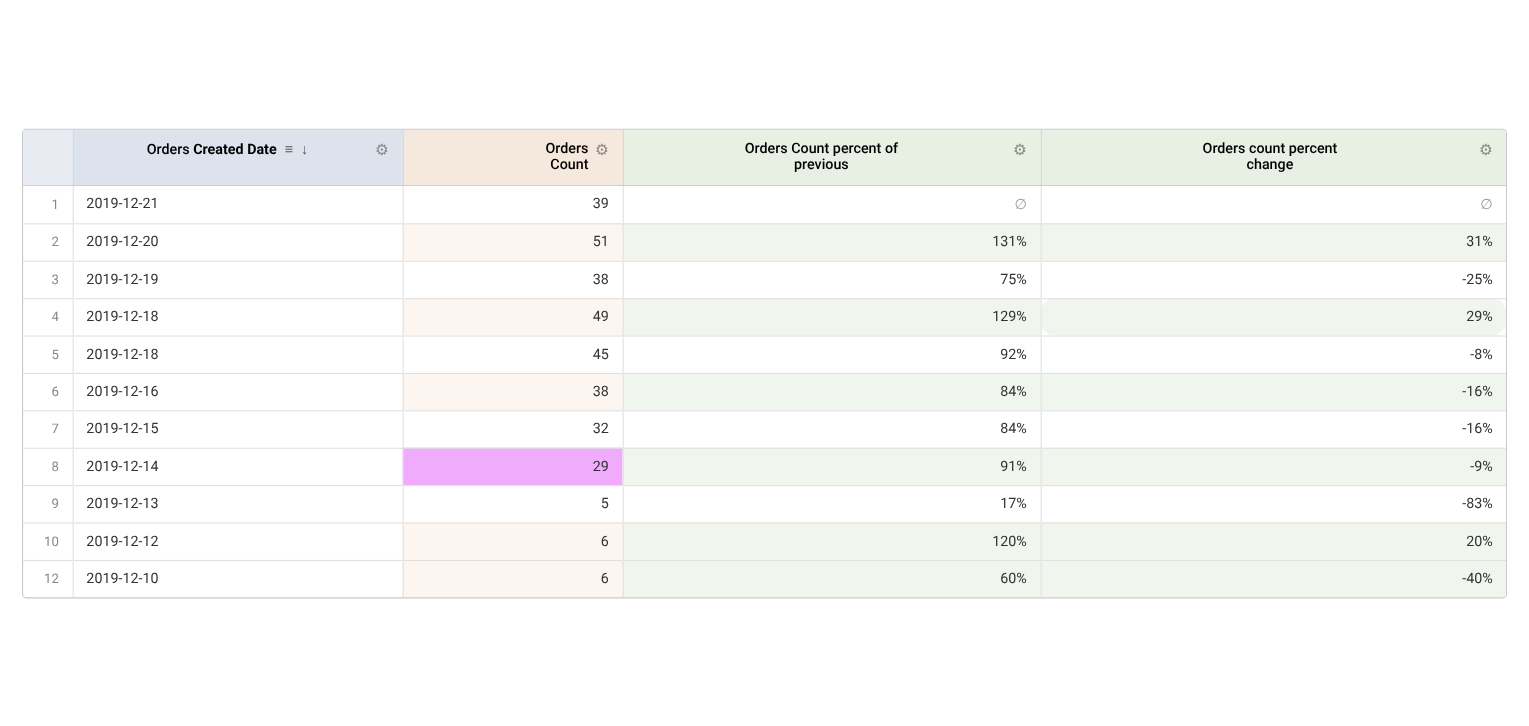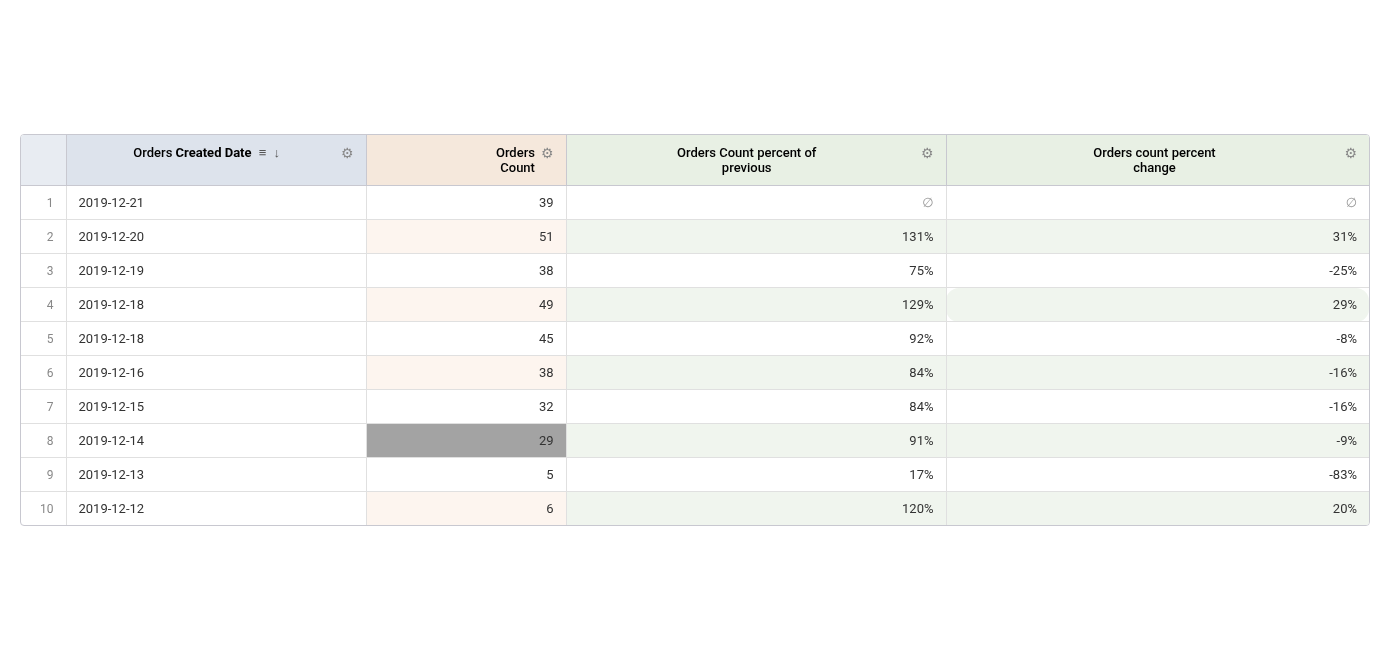--- a/index.html
+++ b/index.html
@@ -221,33 +221,40 @@
         <tr>
           <td class="col-row-num">7</td>
           <td class="col-date-cell">2019-12-15</td>
           <td class="col-count-cell" style="background: rgb(255, 255, 255);">32</td>
           <td class="col-percent-cell" style="background: rgb(255, 255, 255);">84%</td>
           <td class="col-percent-cell" style="background: rgb(255, 255, 255);">-16%</td>
         </tr>
         <tr>
           <td class="col-row-num">8</td>
           <td class="col-date-cell">2019-12-14</td>
-          <td class="col-count-cell" style="background: #a3a3a3;">29</td>
+          <td class="col-count-cell" style="background: #f0abfc;">29</td>
           <td class="col-percent-cell" style="background: rgb(240, 245, 238); padding-left: 38px;">91%</td>
           <td class="col-percent-cell" style="background: rgb(240, 245, 238);">-9%</td>
         </tr>
         <tr>
           <td class="col-row-num">9</td>
           <td class="col-date-cell">2019-12-13</td>
           <td class="col-count-cell" style="background: rgb(255, 255, 255);">5</td>
           <td class="col-percent-cell" style="background: rgb(255, 255, 255);">17%</td>
           <td class="col-percent-cell" style="background: rgb(255, 255, 255);">-83%</td>
         </tr>
         <tr>
           <td class="col-row-num">10</td>
           <td class="col-date-cell">2019-12-12</td>
           <td class="col-count-cell" style="background: rgb(253, 245, 239);">6</td>
           <td class="col-percent-cell" style="background: rgb(240, 245, 238);">120%</td>
           <td class="col-percent-cell" style="background: rgb(240, 245, 238);">20%</td>
         </tr>
+        <tr>
+          <td class="col-row-num">12</td>
+          <td class="col-date-cell">2019-12-10</td>
+          <td class="col-count-cell" style="background: rgb(253, 245, 239);">6</td>
+          <td class="col-percent-cell" style="background: rgb(240, 245, 238);">60%</td>
+          <td class="col-percent-cell" style="background: rgb(240, 245, 238);">-40%</td>
+        </tr>
       </tbody>
   </table>
 </div>
 
 </body></html>

